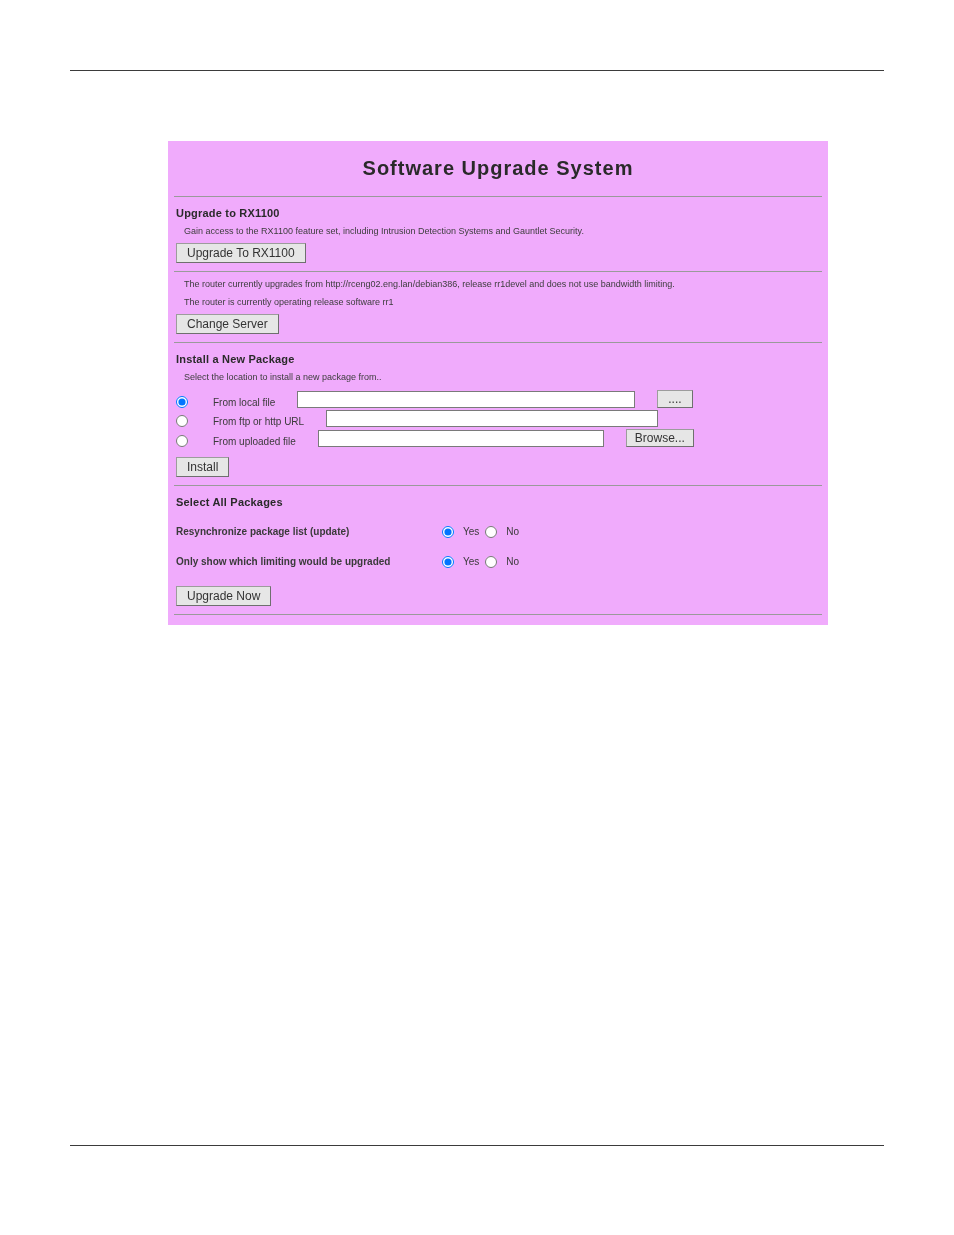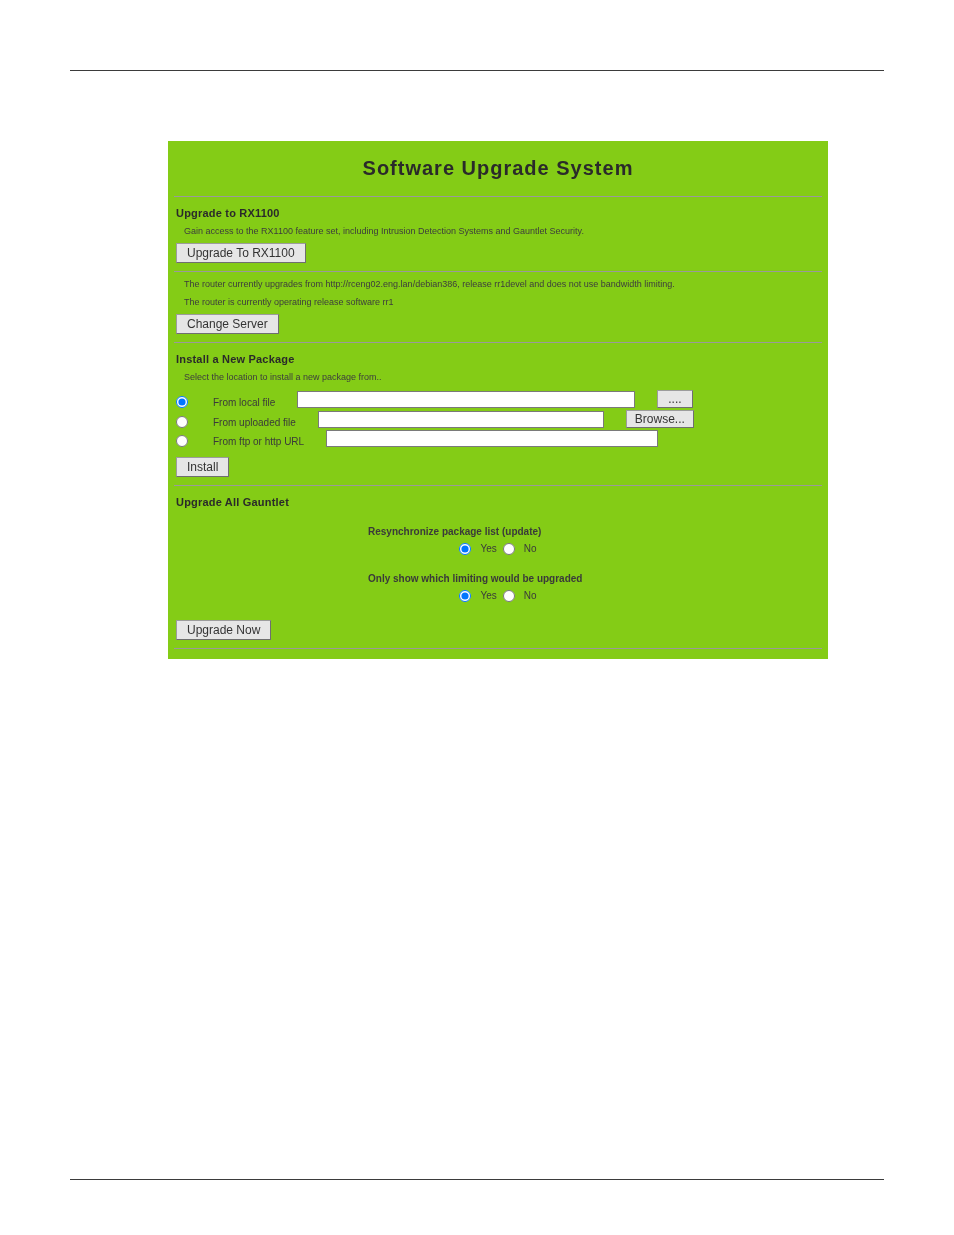--- a/index.html
+++ b/index.html
@@ -14,21 +14,21 @@
       width: 954px;
       padding: 0;
     }
     hr.top-rule {
       margin: 70px 70px 0 70px;
       border: 0; border-top: 1px solid #3b3b3b;
     }
     .panel {
       margin: 70px 0 0 168px;
       width: 660px;
-      background: #84cc16;
+      background: #f0abfc;
       padding: 10px 0 10px 0;
     }
     .panel-title {
       text-align: center;
       font-weight: 900;
       font-size: 20px;
       letter-spacing: 1px;
       color: #2a2a2a;
       margin: 6px 0 16px 0;
     }
@@ -83,21 +83,20 @@
     input[type="radio"] {
       margin: 0 3px 0 0;
       width: 12px; height: 12px;
     }
     .opt-label { font-size: 10px; }
     .yn-row {
       display: flex;
       align-items: center;
       gap: 6px;
       margin: 18px 0;
-      flex-direction: column;
     }
     .yn-label {
       font-size: 10px;
       font-weight: 700;
       width: 260px;
     }
     .yn-opts { display: inline-flex; gap: 6px; align-items: flex-start; }
     .yn-opts span { font-size: 10px; }
     hr.bottom-rule {
       margin: 520px 70px 0 70px;
@@ -134,39 +133,39 @@
 
       <div class="row">
         <input type="radio" name="pkg-src" checked="" style="">
         <label class="opt-label">From local file</label>
         <input type="text" class="field" style="width: 338px;">
         <button class="win" style="padding:1px 10px">....</button>
       </div>
 
       <div class="row">
         <input type="radio" name="pkg-src" style="">
-        <label class="opt-label">From uploaded file</label>
-        <input type="text" class="field" style="width: 286px;">
-        <button class="win" style="padding:1px 8px">Browse...</button>
+        <label class="opt-label">From ftp or http URL</label>
+        <input type="text" class="field" style="width: 332px;">
       </div>
 
       <div class="row">
         <input type="radio" name="pkg-src" style="">
-        <label class="opt-label">From ftp or http URL</label>
-        <input type="text" class="field" style="width: 332px;">
+        <label class="opt-label">From uploaded file</label>
+        <input type="text" class="field" style="width: 286px;">
+        <button class="win" style="padding:1px 8px">Browse...</button>
       </div>
 
       <div style="margin-top:10px">
         <button class="win">Install</button>
       </div>
     </div>
     <div class="sep"></div>
 
     <div class="sec">
-      <div class="sec-head">Upgrade All Gauntlet</div>
+      <div class="sec-head">Select All Packages</div>
 
       <div class="yn-row">
         <span class="yn-label">Resynchronize package list (update)</span>
         <span class="yn-opts">
           <input type="radio" name="resync" checked="" style="">
           <span>Yes</span>
           <input type="radio" name="resync" style="">
           <span>No</span>
         </span>
       </div>

